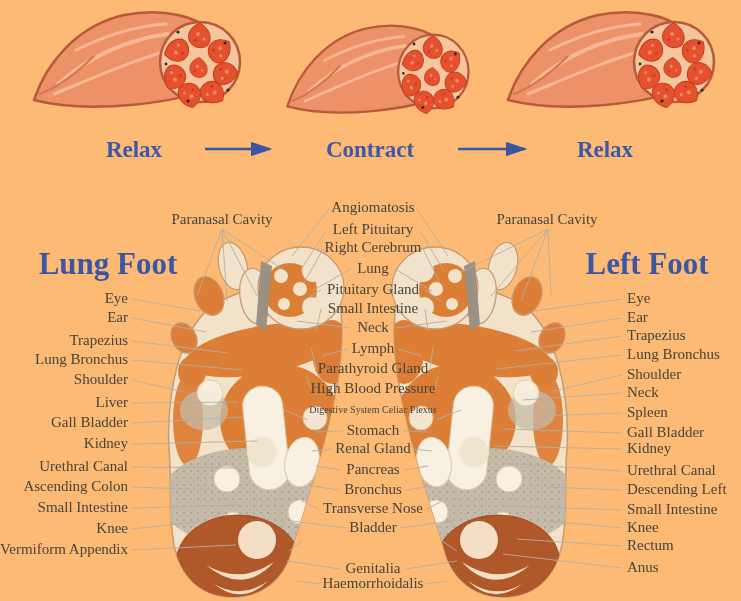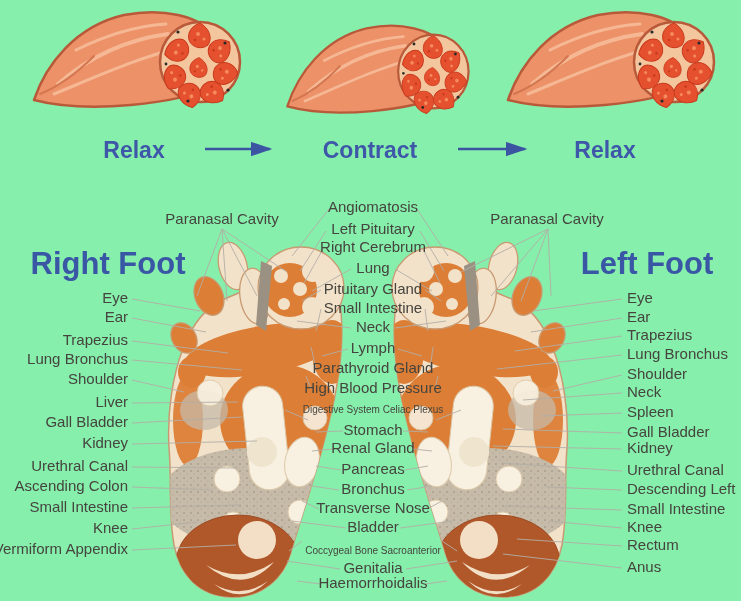--- a/index.html
+++ b/index.html
@@ -1,17 +1,17 @@
 <!DOCTYPE html>
 <html><head>
 <meta charset="utf-8">
 <style>
   html,body{margin:0;padding:0;background:#fff;}
-  .stage{position:relative;width:741px;height:601px;background:#86efac;overflow:hidden;
-         font-family:Liberation Sans, sans-serif;}
+  .stage{position:relative;width:741px;height:601px;background:#fdba74;overflow:hidden;
+         font-family:Liberation Serif, serif;}
   .art{position:absolute;left:0;top:0;}
   .lbl{position:absolute;font-size:15px;color:#45443e;white-space:nowrap;line-height:14px;}
   .lbl.right-col{text-align:left;}
   .lbl.left-col{text-align:right;}
   .lbl.center-col{transform:translateX(-50%);text-align:center;}
   .lbl.small{font-size:10px;}
   .foot-title{position:absolute;transform:translateX(-50%);font-size:31px;font-weight:bold;
               color:#3a57a5;white-space:nowrap;}
   .cycle-label{position:absolute;transform:translateX(-50%);font-size:23px;font-weight:600;
                color:#3f57a8;white-space:nowrap;}
@@ -217,21 +217,21 @@
         <line x1="548" y1="229" x2="521" y2="301"></line>
         <line x1="548" y1="229" x2="491" y2="296"></line>
         <line x1="548" y1="229" x2="461" y2="272"></line>
       </g>
   </svg>
 
   <div class="cycle-label" style="left:134px;top:137px">Relax</div>
   <div class="cycle-label" style="left:370px;top:137px">Contract</div>
   <div class="cycle-label" style="left:605px;top:137px">Relax</div>
 
-  <div class="foot-title" style="left:108px;top:246px">Right Foot</div>
+  <div class="foot-title" style="left:108px;top:246px">Lung Foot</div>
   <div class="foot-title" style="left:647px;top:246px">Left Foot</div>
 
   <div class="lbl center-col" style="left:222px;top:212px">Paranasal Cavity</div>
   <div class="lbl center-col" style="left:547px;top:212px">Paranasal Cavity</div>
 
   <div class="lbl left-col" style="right:613px;top:291px">Eye</div>
   <div class="lbl left-col" style="right:613px;top:310px">Ear</div>
   <div class="lbl left-col" style="right:613px;top:333px">Trapezius</div>
   <div class="lbl left-col" style="right:613px;top:352px">Lung Bronchus</div>
   <div class="lbl left-col" style="right:613px;top:372px">Shoulder</div>
@@ -254,21 +254,20 @@
   <div class="lbl center-col" style="left:373px;top:341px">Lymph</div>
   <div class="lbl center-col" style="left:373px;top:361px">Parathyroid Gland</div>
   <div class="lbl center-col" style="left:373px;top:381px">High Blood Pressure</div>
   <div class="lbl center-col small" style="left:373px;top:403px">Digestive System Celiac Plexus</div>
   <div class="lbl center-col" style="left:373px;top:423px">Stomach</div>
   <div class="lbl center-col" style="left:373px;top:441px">Renal Gland</div>
   <div class="lbl center-col" style="left:373px;top:462px">Pancreas</div>
   <div class="lbl center-col" style="left:373px;top:482px">Bronchus</div>
   <div class="lbl center-col" style="left:373px;top:501px">Transverse Nose</div>
   <div class="lbl center-col" style="left:373px;top:520px">Bladder</div>
-  <div class="lbl center-col small" style="left:373px;top:544px">Coccygeal Bone Sacroanterior</div>
   <div class="lbl center-col" style="left:373px;top:561px">Genitalia</div>
   <div class="lbl center-col" style="left:373px;top:576px">Haemorrhoidalis</div>
 
   <div class="lbl right-col" style="left:627px;top:291px">Eye</div>
   <div class="lbl right-col" style="left:627px;top:310px">Ear</div>
   <div class="lbl right-col" style="left:627px;top:328px">Trapezius</div>
   <div class="lbl right-col" style="left:627px;top:347px">Lung Bronchus</div>
   <div class="lbl right-col" style="left:627px;top:367px">Shoulder</div>
   <div class="lbl right-col" style="left:627px;top:385px">Neck</div>
   <div class="lbl right-col" style="left:627px;top:405px">Spleen</div>

